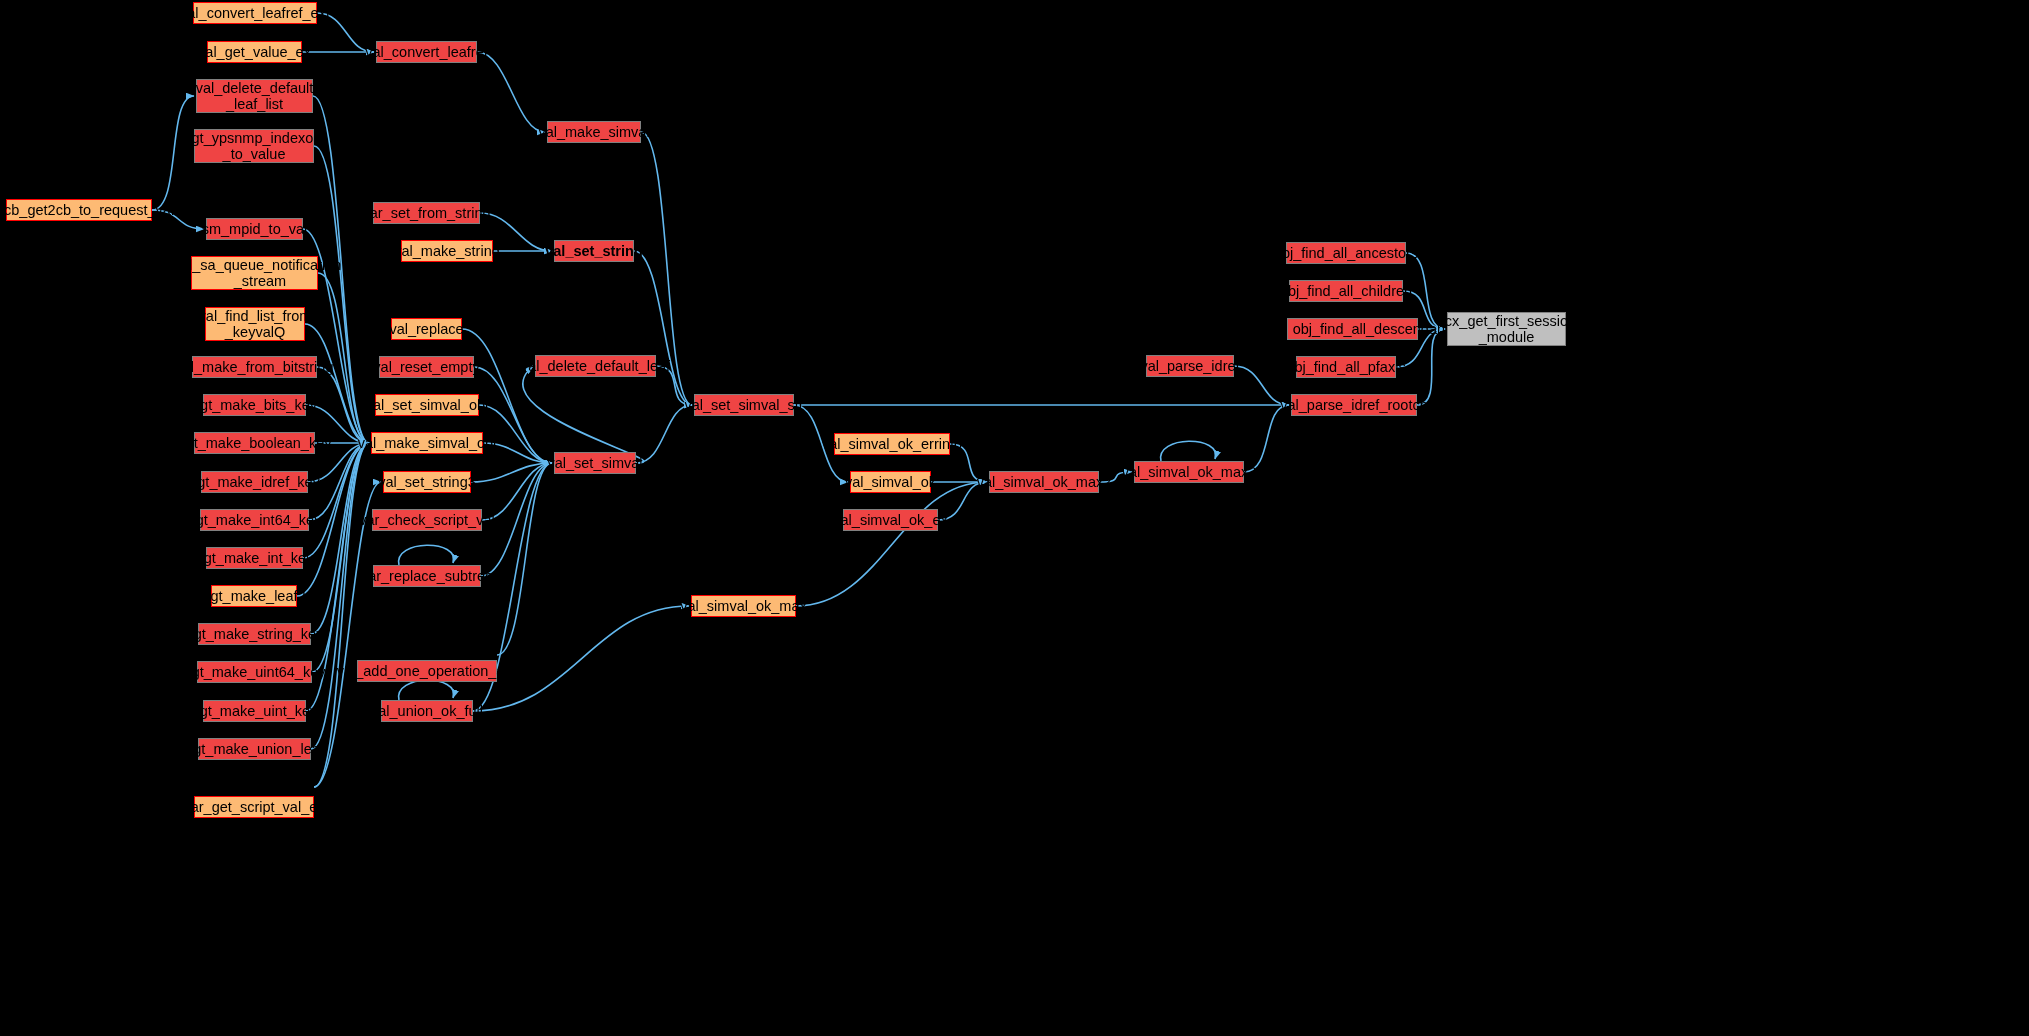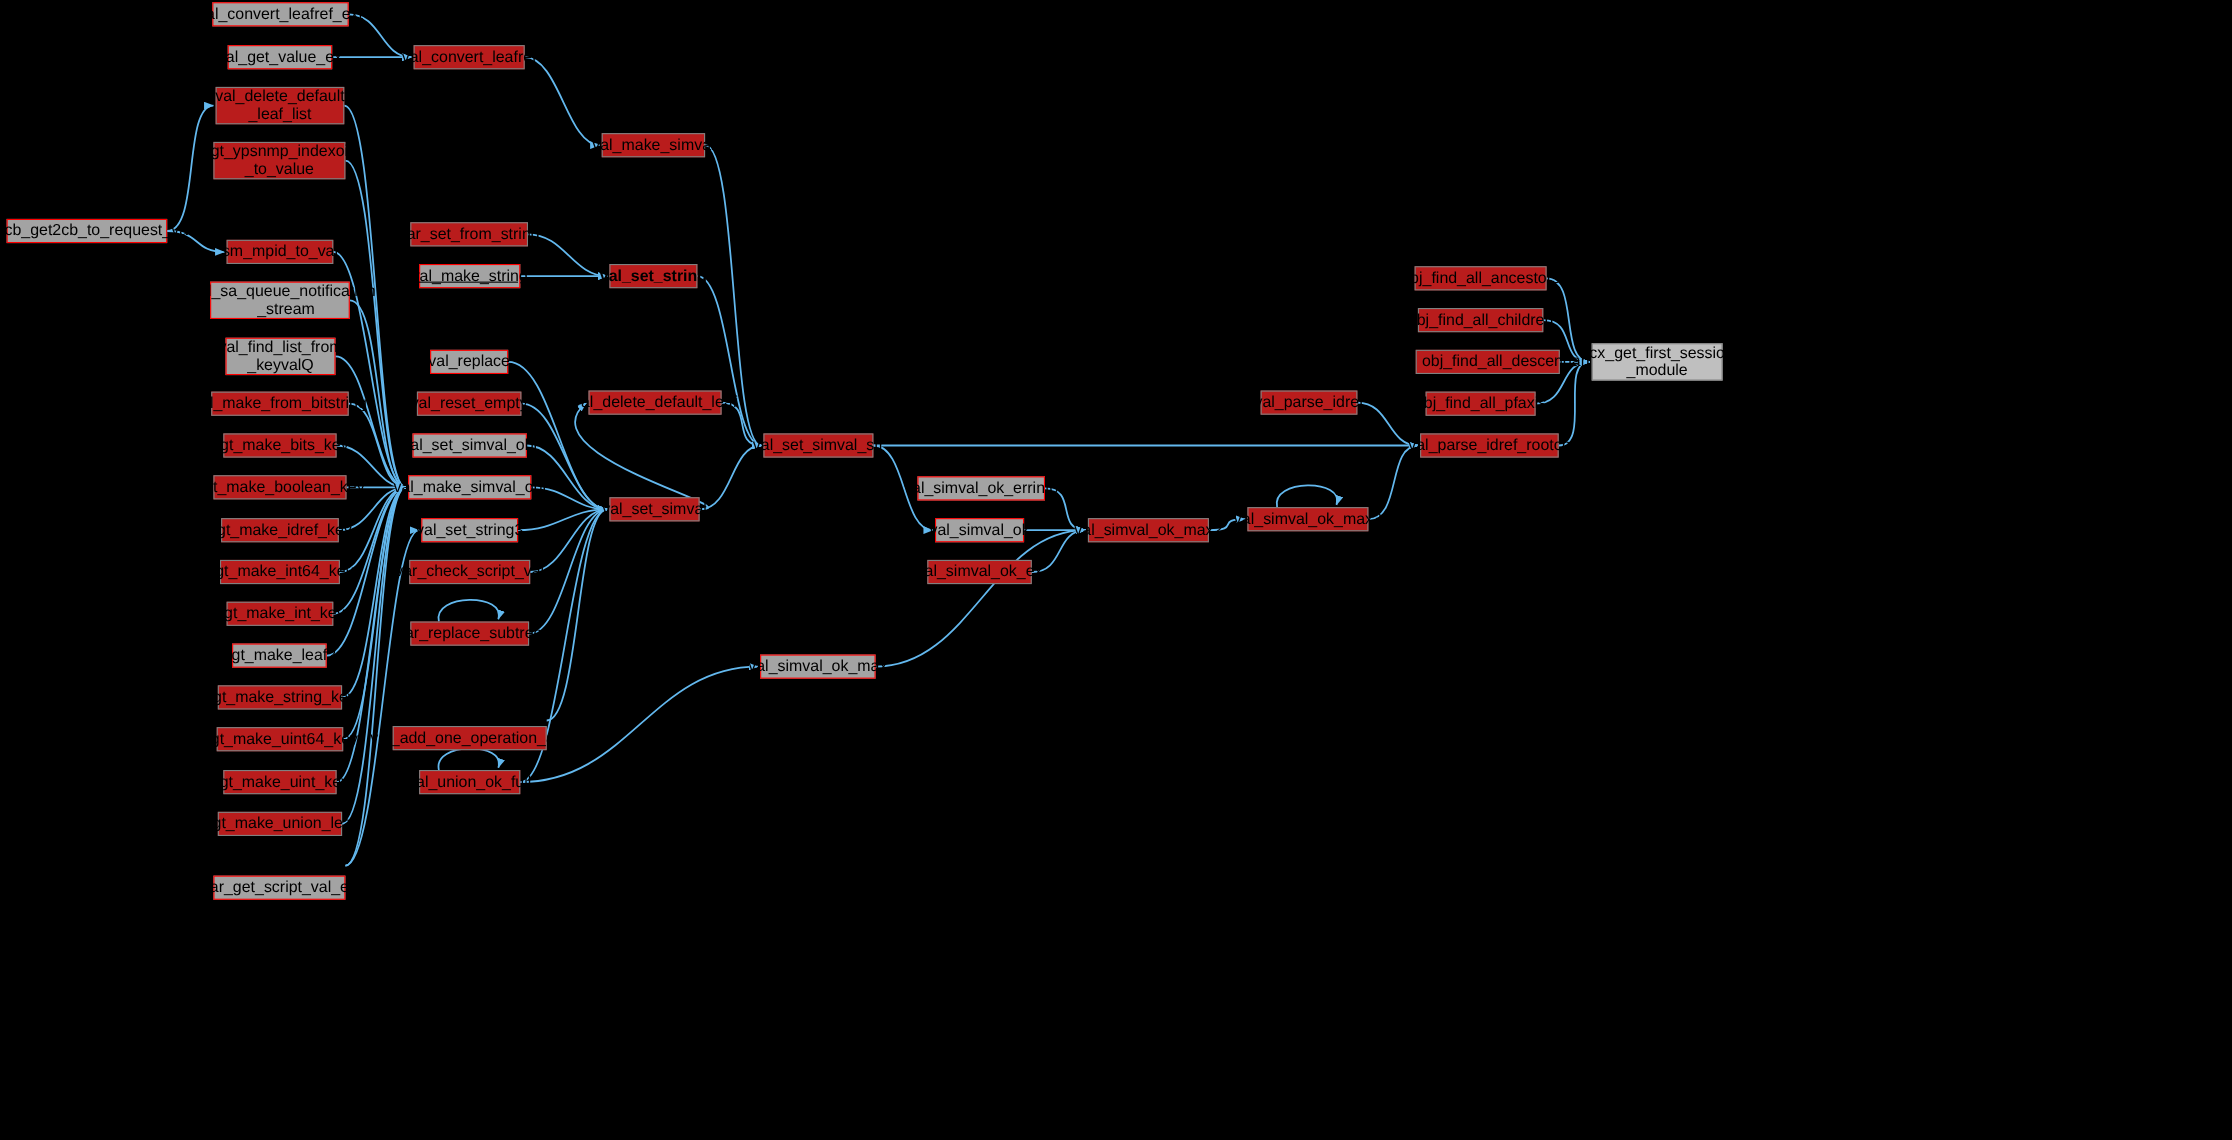--- a/index.html
+++ b/index.html
@@ -33,25 +33,25 @@
     font-size: 14.5px;
     line-height: 1.12;
     color: #000000;
     white-space: pre;
     border-style: solid;
     border-width: 1px;
     padding: 0 4px;
     cursor: pointer;
   }
   .node.plain {
-    background: #b91c1c;
+    background: #ef4444;
     border-color: #808080;
   }
   .node.hl {
-    background: #a3a3a3;
+    background: #fdba74;
     border-color: #ff0000;
   }
   .node.cur {
     background: #bfbfbf;
     border-color: #808080;
   }
 </style>
 </head>
 <body>
 
@@ -142,21 +142,21 @@
       <div class="node plain" style="left: 200px; top: 509px; width: 109px; height: 22px;">agt_make_int64_key</div>
       <div class="node plain" style="left: 206px; top: 547px; width: 97px; height: 22px;">agt_make_int_key</div>
       <div class="node hl" style="left: 211px; top: 585px; width: 86px; height: 22px;">agt_make_leaf2</div>
       <div class="node plain" style="left: 198px; top: 623px; width: 113px; height: 22px;">agt_make_string_key</div>
       <div class="node plain" style="left: 197px; top: 661px; width: 115px; height: 22px;">agt_make_uint64_key</div>
       <div class="node plain" style="left: 203px; top: 700px; width: 103px; height: 22px;">agt_make_uint_key</div>
       <div class="node plain" style="left: 198px; top: 738px; width: 113px; height: 22px;">agt_make_union_leaf</div>
       <div class="node hl" style="left: 194px; top: 796px; width: 120px; height: 22px;">var_get_script_val_ex</div>
       <div class="node plain" style="left: 376px; top: 41px; width: 101px; height: 22px;">val_convert_leafref</div>
       <div class="node plain" style="left: 373px; top: 202px; width: 107px; height: 22px;">var_set_from_string</div>
-      <div class="node hl" style="left: 381px; top: 240px; width: 92px; height: 22px; text-decoration: underline;">val_make_string</div>
+      <div class="node hl" style="left: 401px; top: 240px; width: 92px; height: 22px;">val_make_string</div>
       <div class="node hl" style="left: 391px; top: 318px; width: 71px; height: 22px;">val_replace</div>
       <div class="node plain" style="left: 379px; top: 356px; width: 95px; height: 22px;">val_reset_empty</div>
       <div class="node hl" style="left: 375px; top: 394px; width: 104px; height: 22px;">val_set_simval_obj</div>
       <div class="node hl" style="left: 371px; top: 432px; width: 112px; height: 22px;">val_make_simval_obj</div>
       <div class="node hl" style="left: 383px; top: 471px; width: 88px; height: 22px;">val_set_string3</div>
       <div class="node plain" style="left: 372px; top: 509px; width: 110px; height: 22px;">var_check_script_val</div>
       <div class="node plain" style="left: 373px; top: 565px; width: 108px; height: 22px;">var_replace_subtree</div>
       <div class="node plain" style="left: 357px; top: 660px; width: 140px; height: 22px;">val_add_one_operation_attr</div>
       <div class="node plain" style="left: 381px; top: 700px; width: 92px; height: 22px;">val_union_ok_full</div>
       <div class="node plain" style="left: 547px; top: 121px; width: 94px; height: 22px;">val_make_simval</div>

